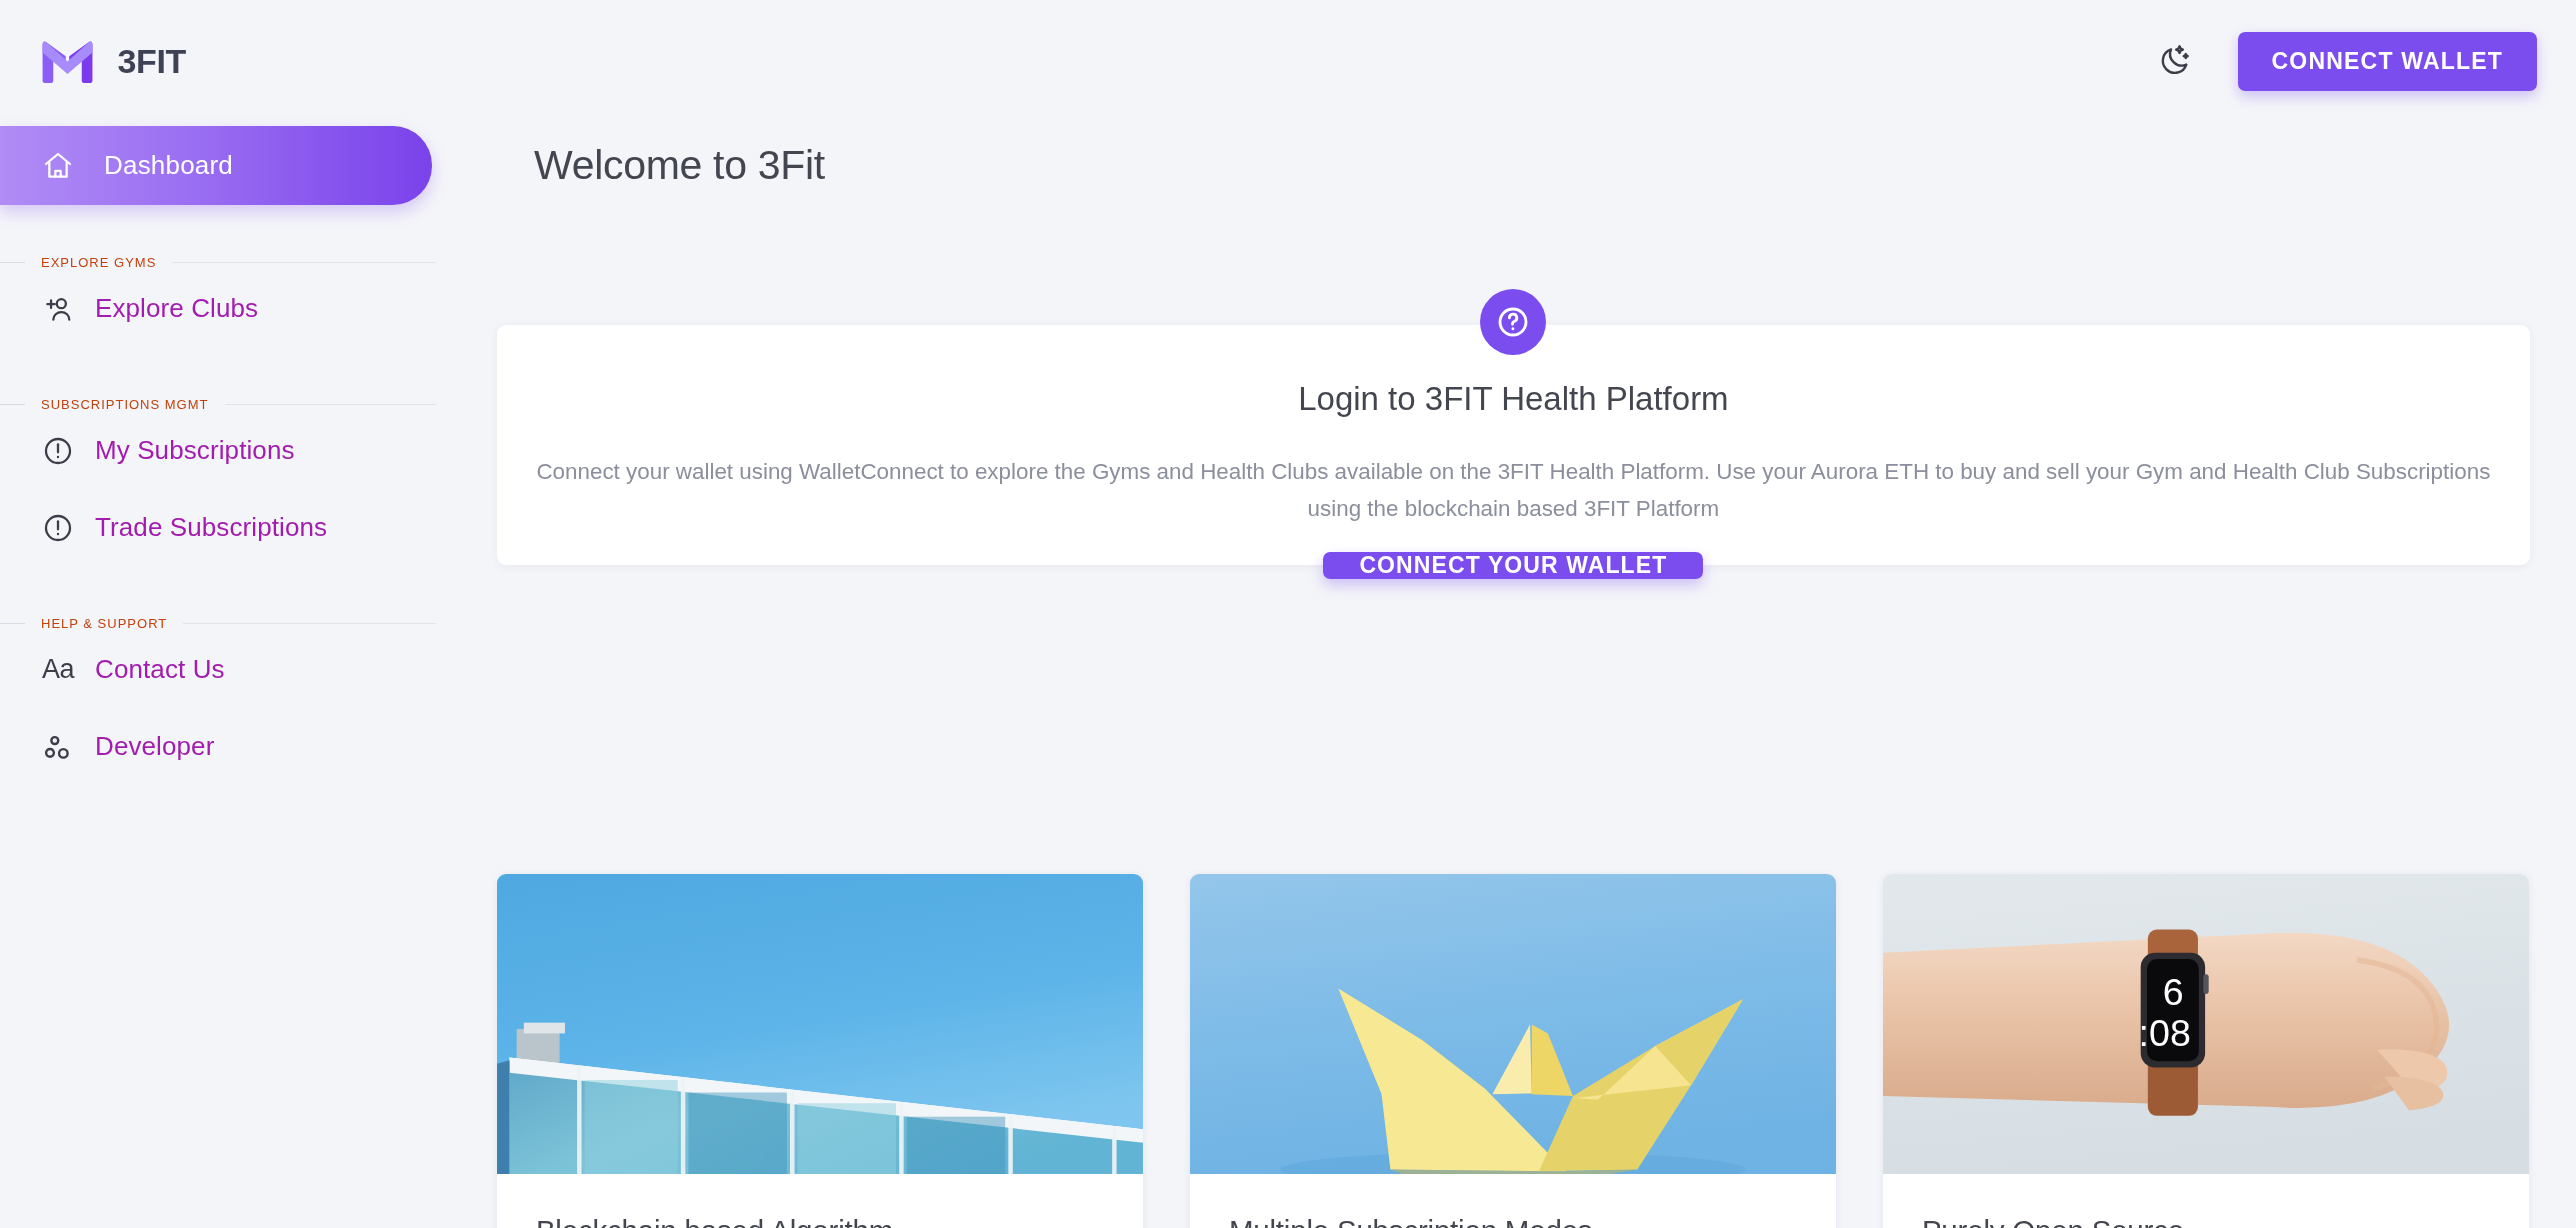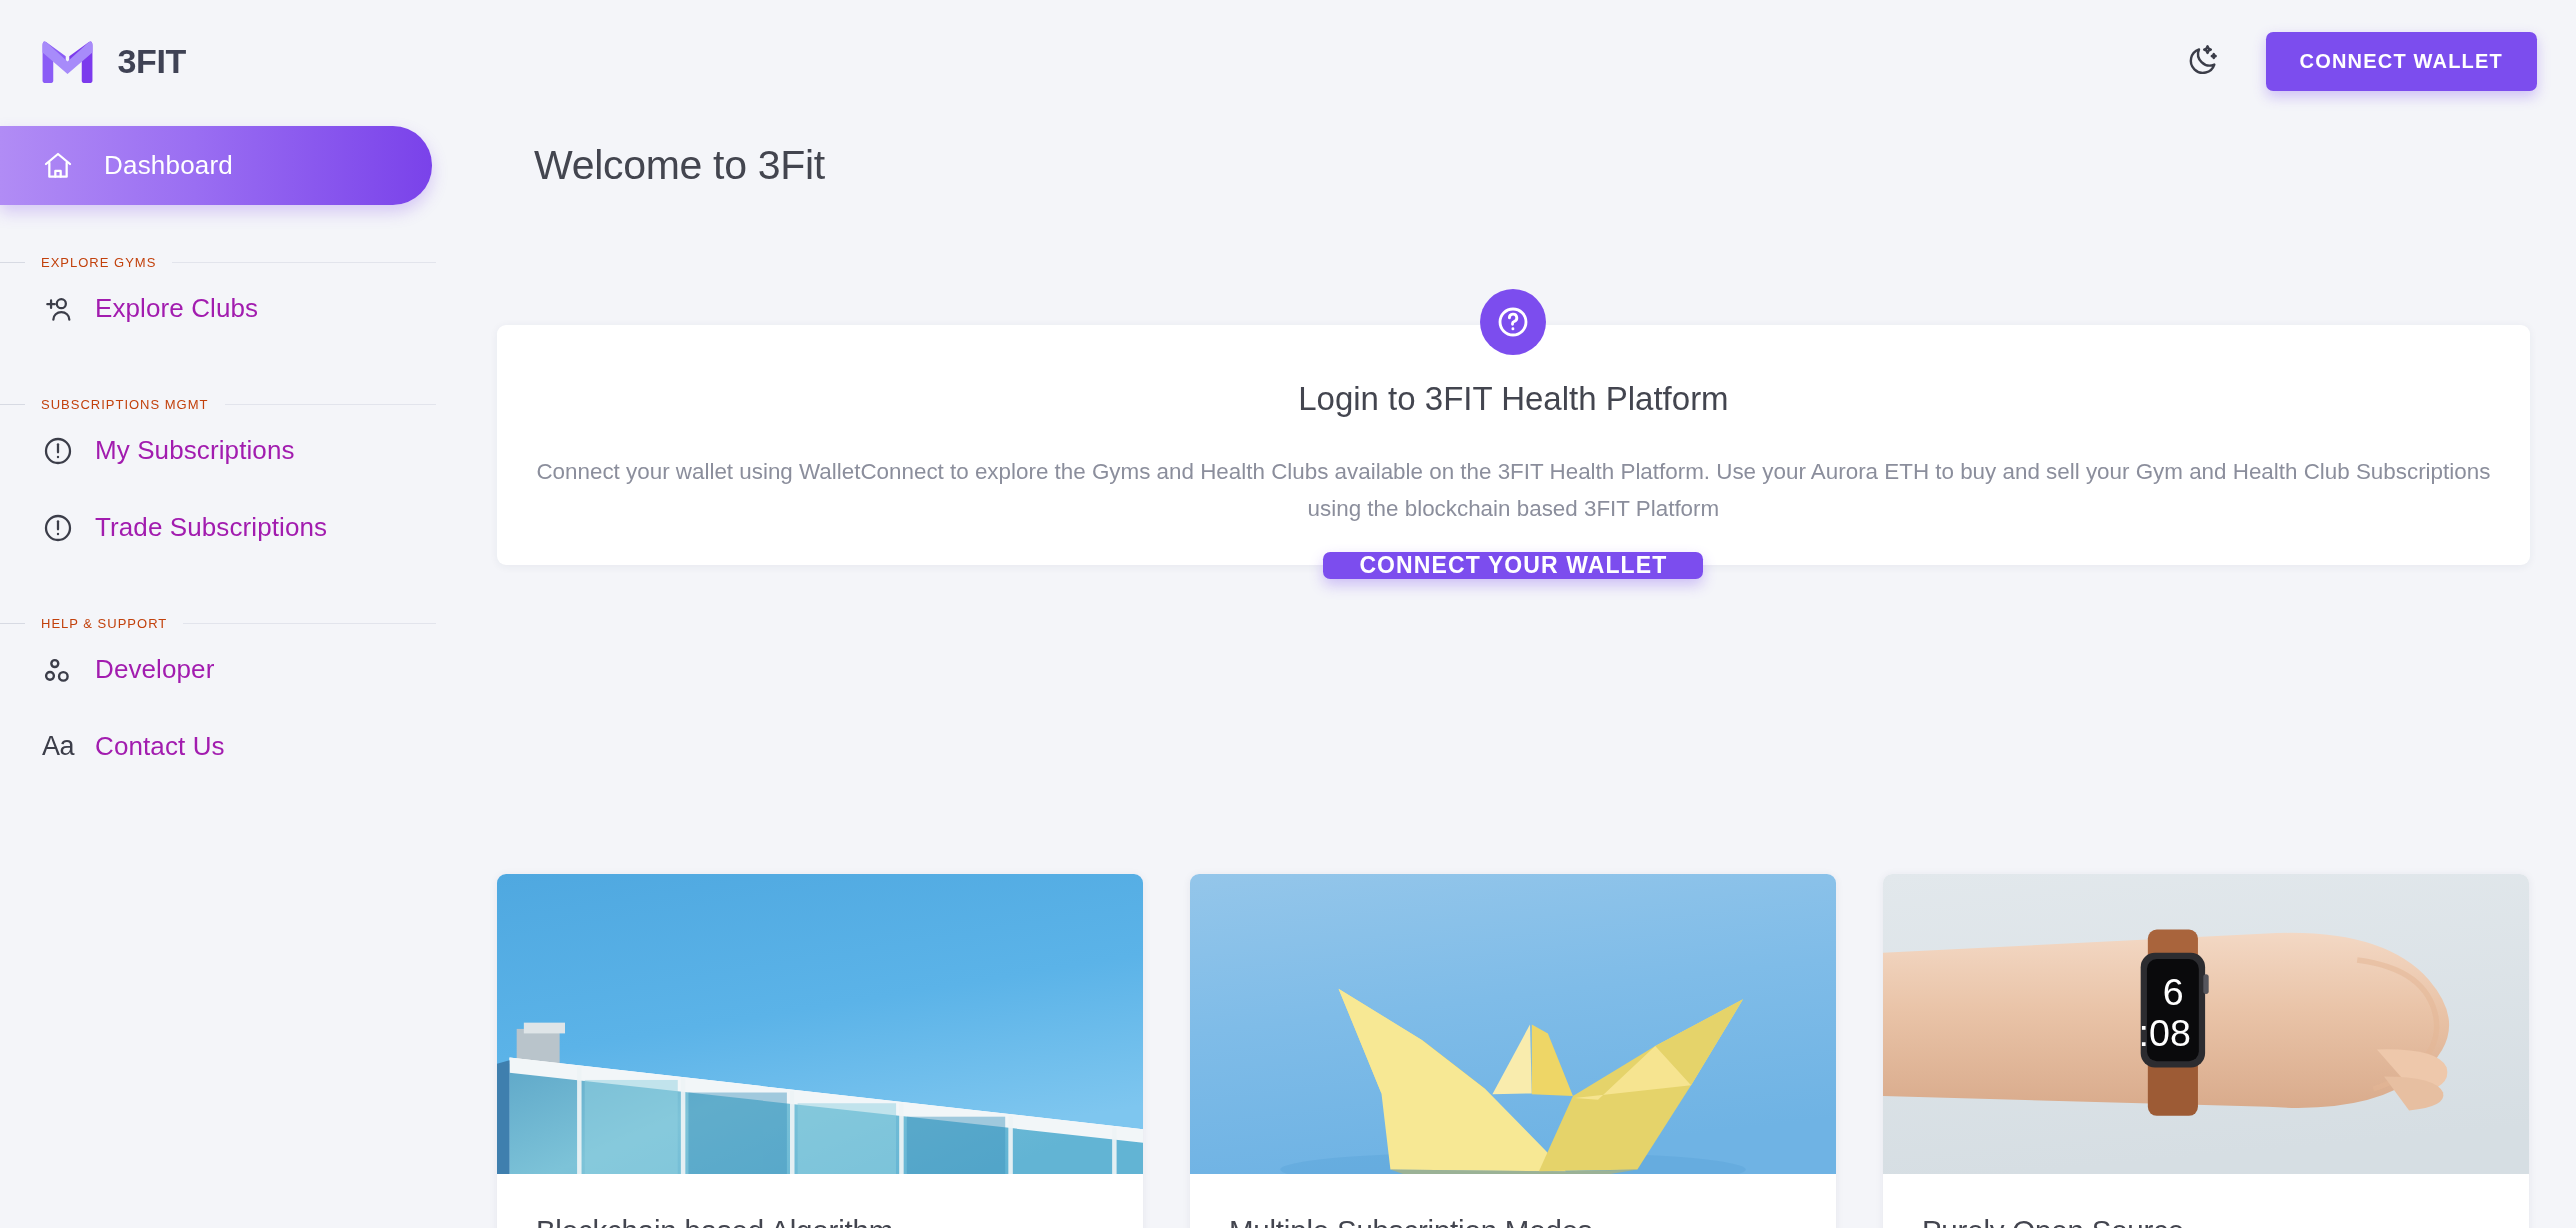--- a/index.html
+++ b/index.html
@@ -32,21 +32,21 @@
   }
   .moon-btn {
     width: 47px; height: 47px; display: flex; align-items: center; justify-content: center;
     background: none; border: none; cursor: pointer;
   }
   .connect-wallet-btn {
     background: #7c4dee; color: #ffffff;
     border: none; border-radius: 7.2px;
     height: 59px; padding: 0 34px;
     font-family: "Liberation Sans", sans-serif;
-    font-size: 20px; font-weight: bold; letter-spacing: 1.2px;
+    font-size: 23px; font-weight: bold; letter-spacing: 1.2px;
     cursor: pointer;
     box-shadow: 0 5.4px 12.5px rgba(124,77,238,0.30);
   }
 
   
   .sidebar {
     position: absolute; top: 90px; left: 0;
     width: 507px; height: 1139px;
     background: #f4f5f9;
     border-right: 0.9px solid #e7e9ef;
@@ -233,32 +233,32 @@
     </span>
     <span class="nav-label">Trade Subscriptions</span>
   </div>
 
   <div class="section">
     <span class="rule-left"></span>
     <span class="section-title">HELP &amp; SUPPORT</span>
     <span class="rule-right"></span>
   </div>
   <div class="nav-item">
+    <span class="nav-icon aa-icon">Aa</span>
+    <span class="nav-label">Contact Us</span>
+  </div>
+  <div class="nav-item">
     <span class="nav-icon">
       <svg width="32" height="32" viewBox="0 0 24 24" fill="none" stroke="#3b3d49" stroke-width="1.8">
         <circle cx="9.6" cy="7.2" r="2.6"></circle>
         <circle cx="6" cy="16.4" r="2.9"></circle>
         <circle cx="16" cy="16.8" r="3.2"></circle>
       </svg>
     </span>
     <span class="nav-label">Developer</span>
-  </div>
-  <div class="nav-item">
-    <span class="nav-icon aa-icon">Aa</span>
-    <span class="nav-label">Contact Us</span>
   </div>
 </nav>
 
 <main class="main">
   <div style="padding-left:38px; position:relative; height:100%;">
 
     <h1 class="page-title">Welcome to 3Fit</h1>
 
     <section class="login-card">
       <span class="help-circle">

